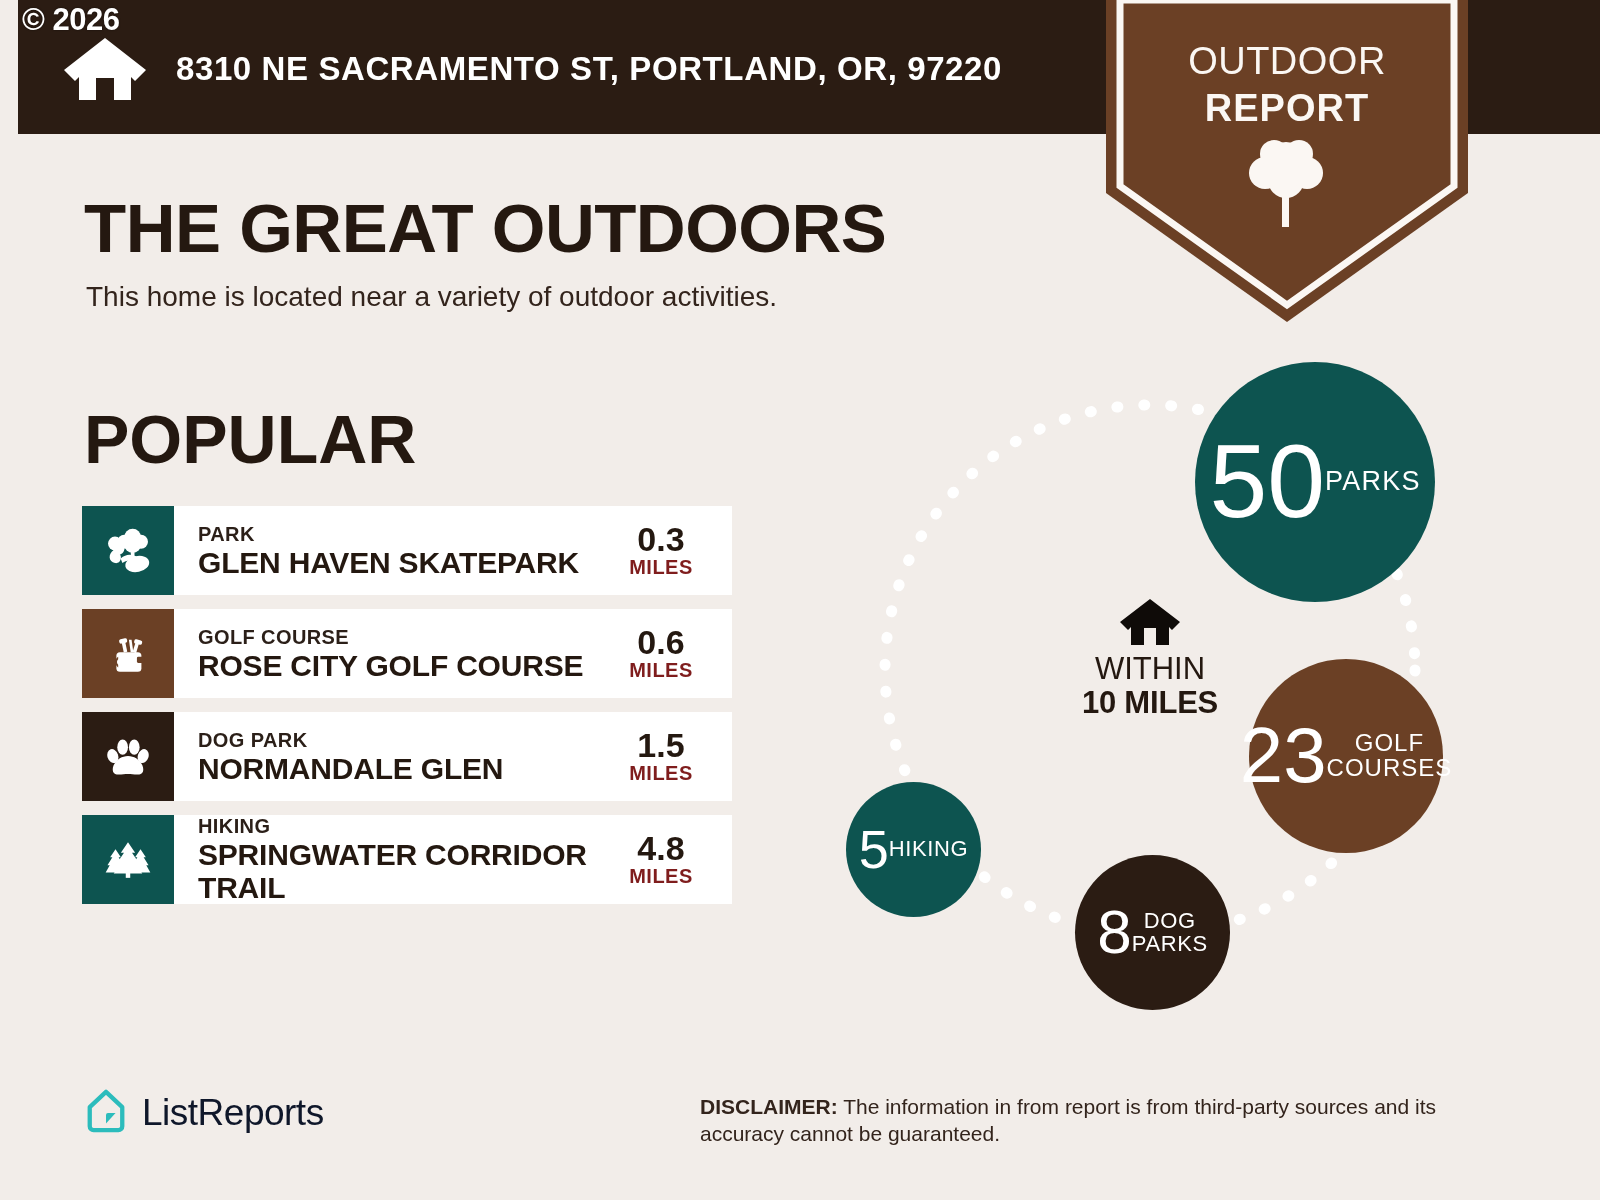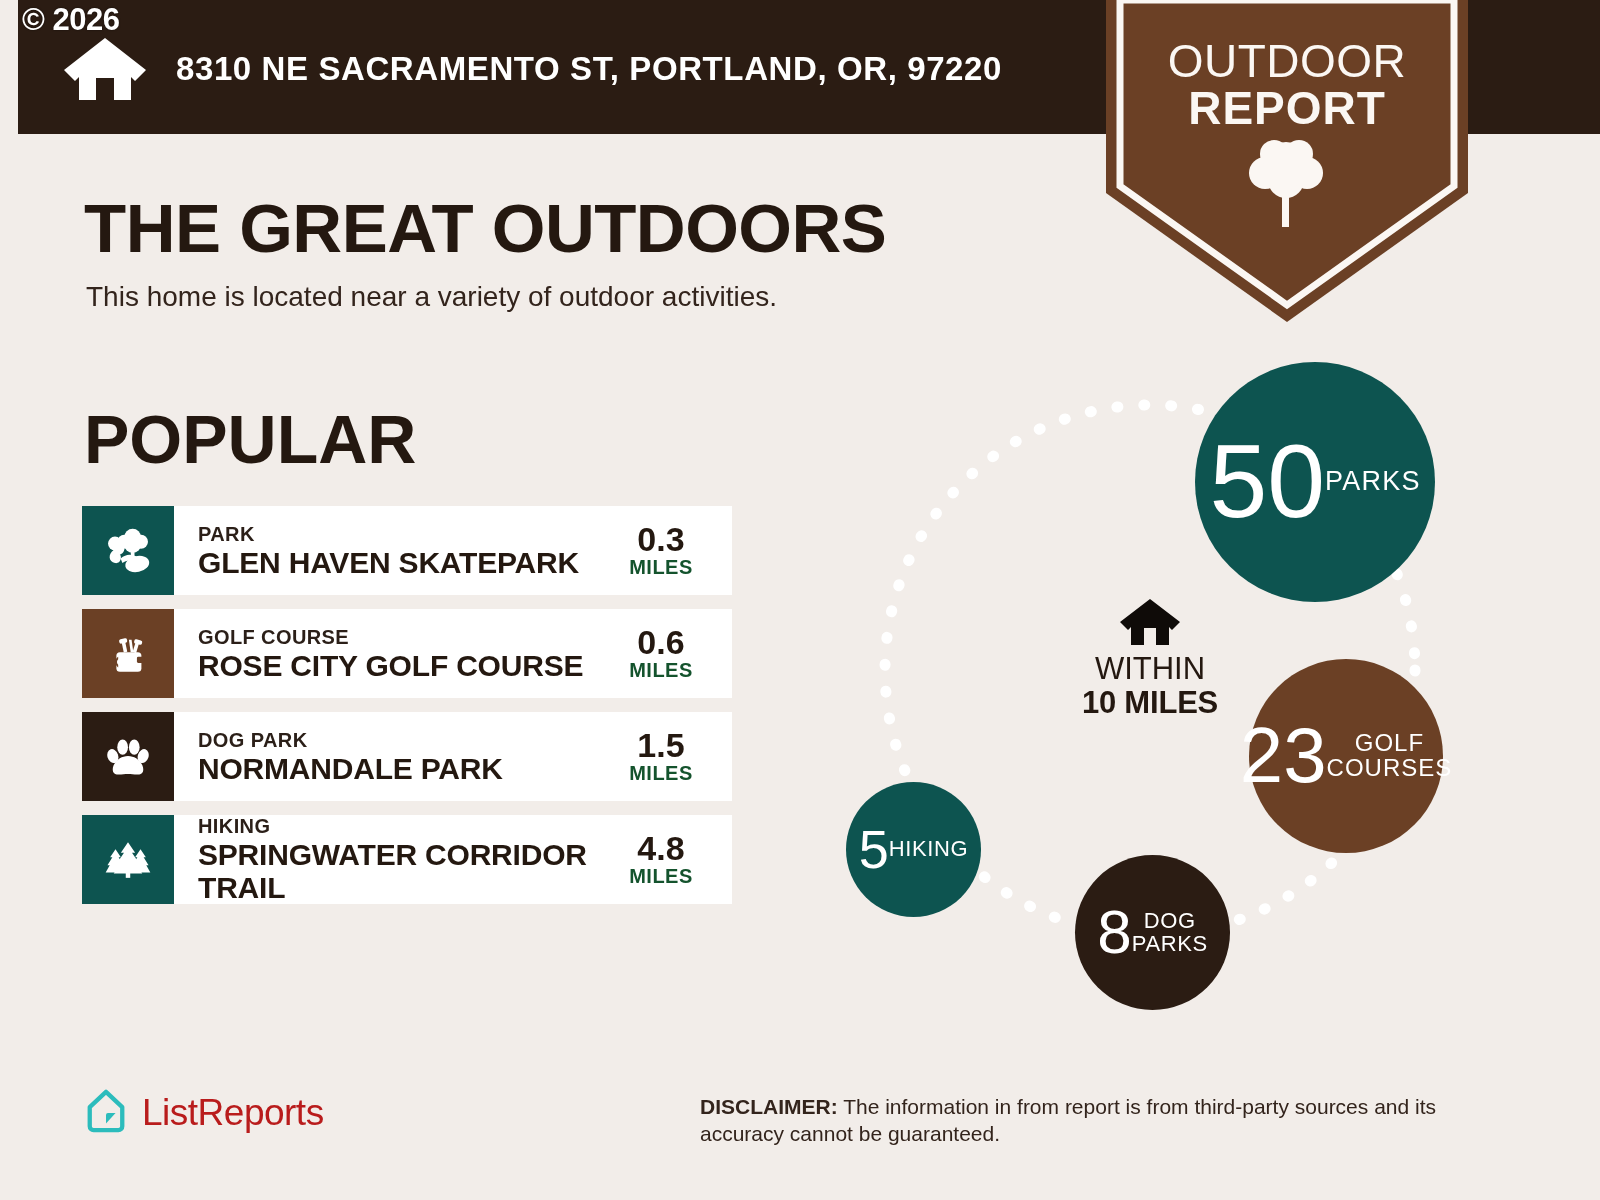--- a/index.html
+++ b/index.html
@@ -33,21 +33,21 @@
   }
   
   .badge{
     position:absolute;left:1106px;top:0;width:362px;height:322px;
     z-index:30;
   }
   .badge svg{display:block;}
   .badge-title{
     position:absolute;left:0;top:38px;width:362px;
     text-align:center;color:#fbf7f3;
-    font-size:46px;line-height:47px;font-weight:normal;
+    font-size:38px;line-height:47px;font-weight:normal;
     letter-spacing:0.5px;
   }
   .badge-title .l2{font-weight:bold;display:block;letter-spacing:1px;}
   
   .h1{
     position:absolute;left:84px;top:189px;
     font-size:69px;font-weight:bold;letter-spacing:-0.5px;color:#241810;
   }
   .sub{
     position:absolute;left:86px;top:281px;
@@ -73,21 +73,21 @@
     line-height:22px;
   }
   .pname{
     font-size:30px;font-weight:bold;letter-spacing:-0.2px;color:#241810;
     line-height:33px;margin-top:1px;
   }
   .pdist{
     flex:0 0 110px;text-align:center;padding-right:16px;
   }
   .pnum{font-size:34px;font-weight:bold;line-height:33px;color:#241810;}
-  .pmiles{font-size:20px;font-weight:bold;letter-spacing:0.5px;color:#14532d;}
+  .pmiles{font-size:20px;font-weight:bold;letter-spacing:0.5px;color:#7f1d1d;}
   
   .cluster{position:absolute;left:830px;top:350px;width:640px;height:660px;}
   .dotring{position:absolute;left:0;top:0;}
   .circ{
     position:absolute;border-radius:50%;
     display:flex;
     align-items:center;justify-content:center;
     color:#ffffff;text-align:center;
   }
   .circ .num{font-weight:300;line-height:1;}
@@ -113,21 +113,21 @@
     position:absolute;left:195px;top:248px;width:250px;text-align:center;
   }
   .center-block .ch-icon{margin:0 auto 6px auto;width:62px;height:48px;}
   .within{font-size:31px;font-weight:normal;color:#241810;line-height:34px;}
   .within b{font-weight:bold;display:block;letter-spacing:-0.2px;}
   
   .logo{
     position:absolute;left:84px;top:1088px;
     display:flex;align-items:center;gap:14px;
   }
-  .logo-text{font-size:37px;color:#b91c1c;letter-spacing:-0.5px;}
+  .logo-text{font-size:37px;color:#0f172a;letter-spacing:-0.5px;}
   .disclaimer{
     position:absolute;left:700px;top:1093px;width:790px;
     font-size:21px;line-height:27px;color:#33241c;
   }
   .disclaimer b{font-weight:bold;}
 </style>
 </head>
 <body>
 
 <div class="header"></div>
@@ -230,21 +230,21 @@
           <ellipse cx="22" cy="17" rx="6" ry="8.5"></ellipse>
           <ellipse cx="35" cy="17" rx="6" ry="8.5"></ellipse>
           <ellipse cx="11" cy="27" rx="6" ry="8" transform="rotate(-18 11 27)"></ellipse>
           <ellipse cx="45" cy="27" rx="6" ry="8" transform="rotate(18 45 27)"></ellipse>
           <path d="M28 27 C38 27 46 36 45 43 C44 50 35 47 28 47 C21 47 12 50 11 43 C10 36 18 27 28 27 Z"></path>
         </g>
       </svg>
     </div>
     <div class="pmid">
       <div class="pcat">DOG PARK</div>
-      <div class="pname">NORMANDALE PARK</div>
+      <div class="pname">NORMANDALE GLEN</div>
     </div>
     <div class="pdist">
       <div class="pnum">1.5</div>
       <div class="pmiles">MILES</div>
     </div>
   </div>
 
   <div class="prow">
     <div class="ptile" style="background:#0D5450">
       <svg viewBox="0 0 56 56" width="50" height="50" aria-hidden="true">

